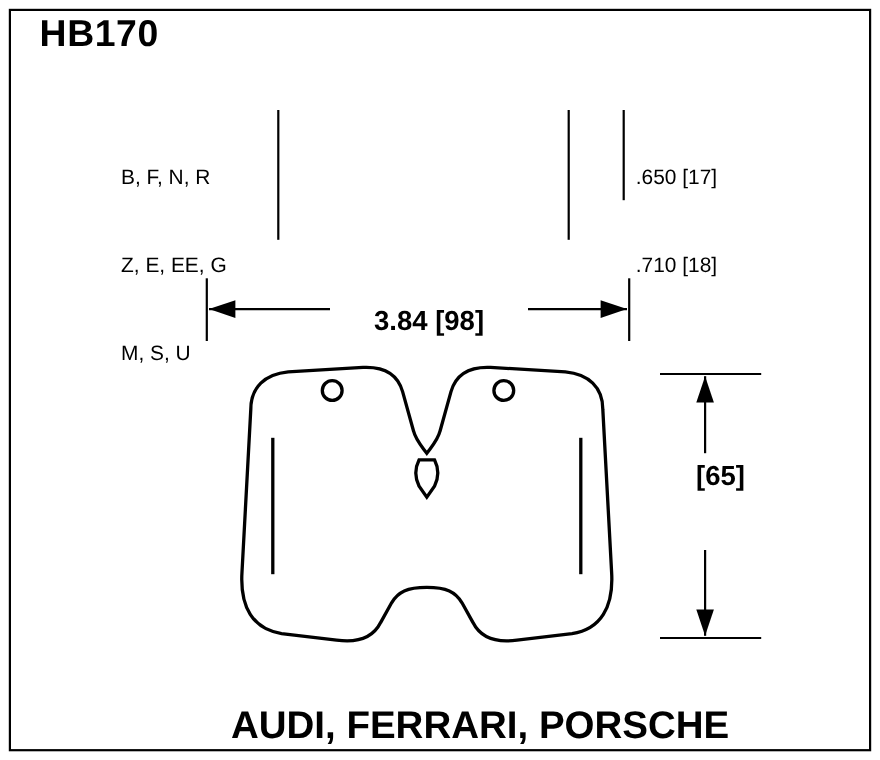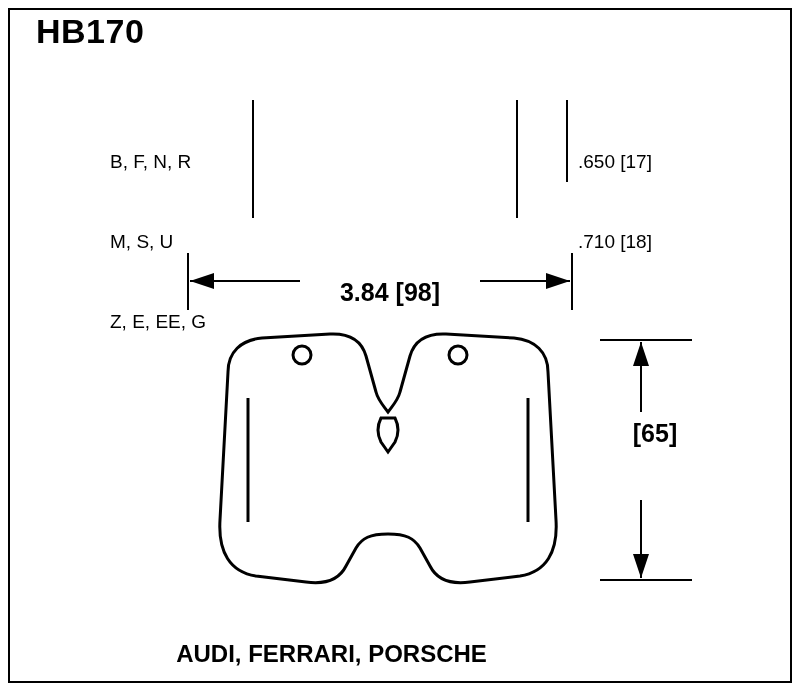--- a/index.html
+++ b/index.html
@@ -88,22 +88,22 @@
     text-align: center;
     font-size: 25px;
     font-weight: bold;
     line-height: 36px;
   }
   .vehicles {
     position: absolute;
     left: 0;
     top: 640px;
     width: 663px;
-    text-align: center;
-    font-size: 24px;
+    text-align: right;
+    font-size: 35px;
     font-weight: bold;
   }
   svg { display: block; }
   .svg-layer {
     position: absolute;
     left: 0;
     top: 0;
   }
 </style>
 </head>
@@ -115,22 +115,22 @@
 
   <div class="part-number">HB170</div>
 
   <div class="spec-table">
     <div class="vdiv vdiv-1"></div>
     <div class="vdiv vdiv-2"></div>
     <div class="vdiv vdiv-3"></div>
 
     <div class="spec-col col-compounds">
       <div class="spec-line">B, F, N, R</div>
+      <div class="spec-line">Z, E, EE, G</div>
       <div class="spec-line">M, S, U</div>
-      <div class="spec-line">Z, E, EE, G</div>
     </div>
 
 
     <div class="spec-col col-thick">
       <div class="spec-line">.650 [17]</div>
       <div class="spec-line">.710 [18]</div>
     </div>
   </div>
 
   <svg class="svg-layer" width="800" height="691" viewBox="0 0 800 691">

